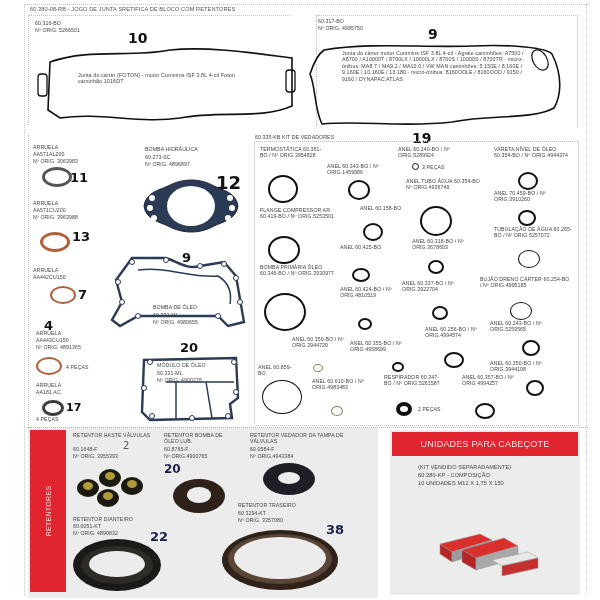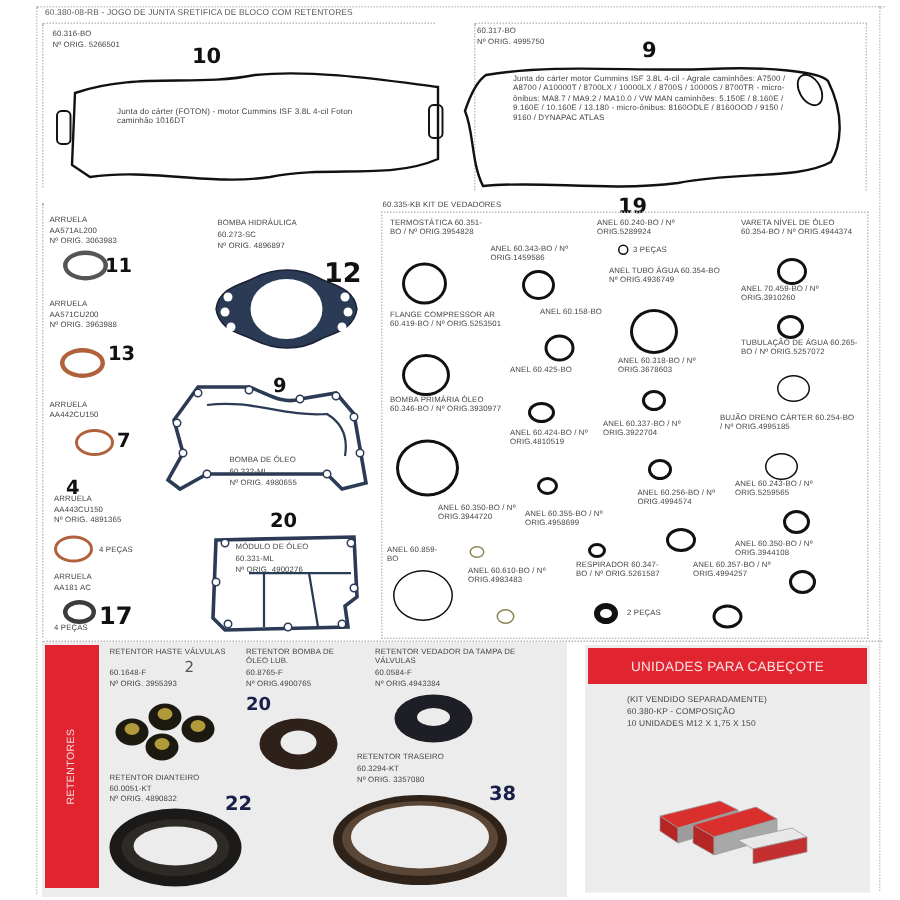--- a/index.html
+++ b/index.html
@@ -74,21 +74,21 @@
 <div class="abs num" style="left:44px;top:318px;font-size:13px;">4</div>
 <div class="abs txt" style="left:36px;top:330px;">ARRUELA</div>
 <div class="abs txt" style="left:36px;top:337px;">AA443CU150</div>
 <div class="abs txt" style="left:36px;top:344px;">Nº ORIG. 4891365</div>
 <div class="ring copper" style="left:36px;top:357px;width:26px;height:18px;border-width:2.5px;"></div>
 <div class="abs txt" style="left:66px;top:364px;text-transform:none;">4 PEÇAS</div>
 
 <div class="abs txt" style="left:36px;top:382px;">ARRUELA</div>
 <div class="abs txt" style="left:36px;top:389px;">AA181 AC</div>
 <div class="ring" style="left:42px;top:400px;width:22px;height:16px;border-width:3.5px;border-color:#3c3c3c;"></div>
-<div class="abs num" style="left:66px;top:401px;font-size:16px;">17</div>
+<div class="abs num" style="left:66px;top:401px;font-size:11px;">17</div>
 <div class="abs txt" style="left:36px;top:416px;">4 PEÇAS</div>
 
 <div class="abs txt" style="left:145px;top:146px;">BOMBA HIDRÁULICA</div>
 <div class="abs txt" style="left:145px;top:154px;">60.273-SC</div>
 <div class="abs txt" style="left:145px;top:161px;">Nº ORIG. 4896897</div>
 <div class="abs num" style="left:216px;top:172px;font-size:18px;">12</div>
 <svg class="abs" style="left:138px;top:176px;" width="106" height="60">
   <path d="M6,30 C8,16 22,14 30,10 C45,2 62,2 76,10 C84,14 98,16 100,30 C98,44 84,46 76,50 C62,58 45,58 30,50 C22,46 8,44 6,30 Z" fill="#2b3a55" stroke="#1a2233" stroke-width="1"></path>
   <ellipse cx="53" cy="30" rx="24" ry="20" fill="#fff"></ellipse>
   <circle cx="14" cy="22" r="3" fill="#fff"></circle>

